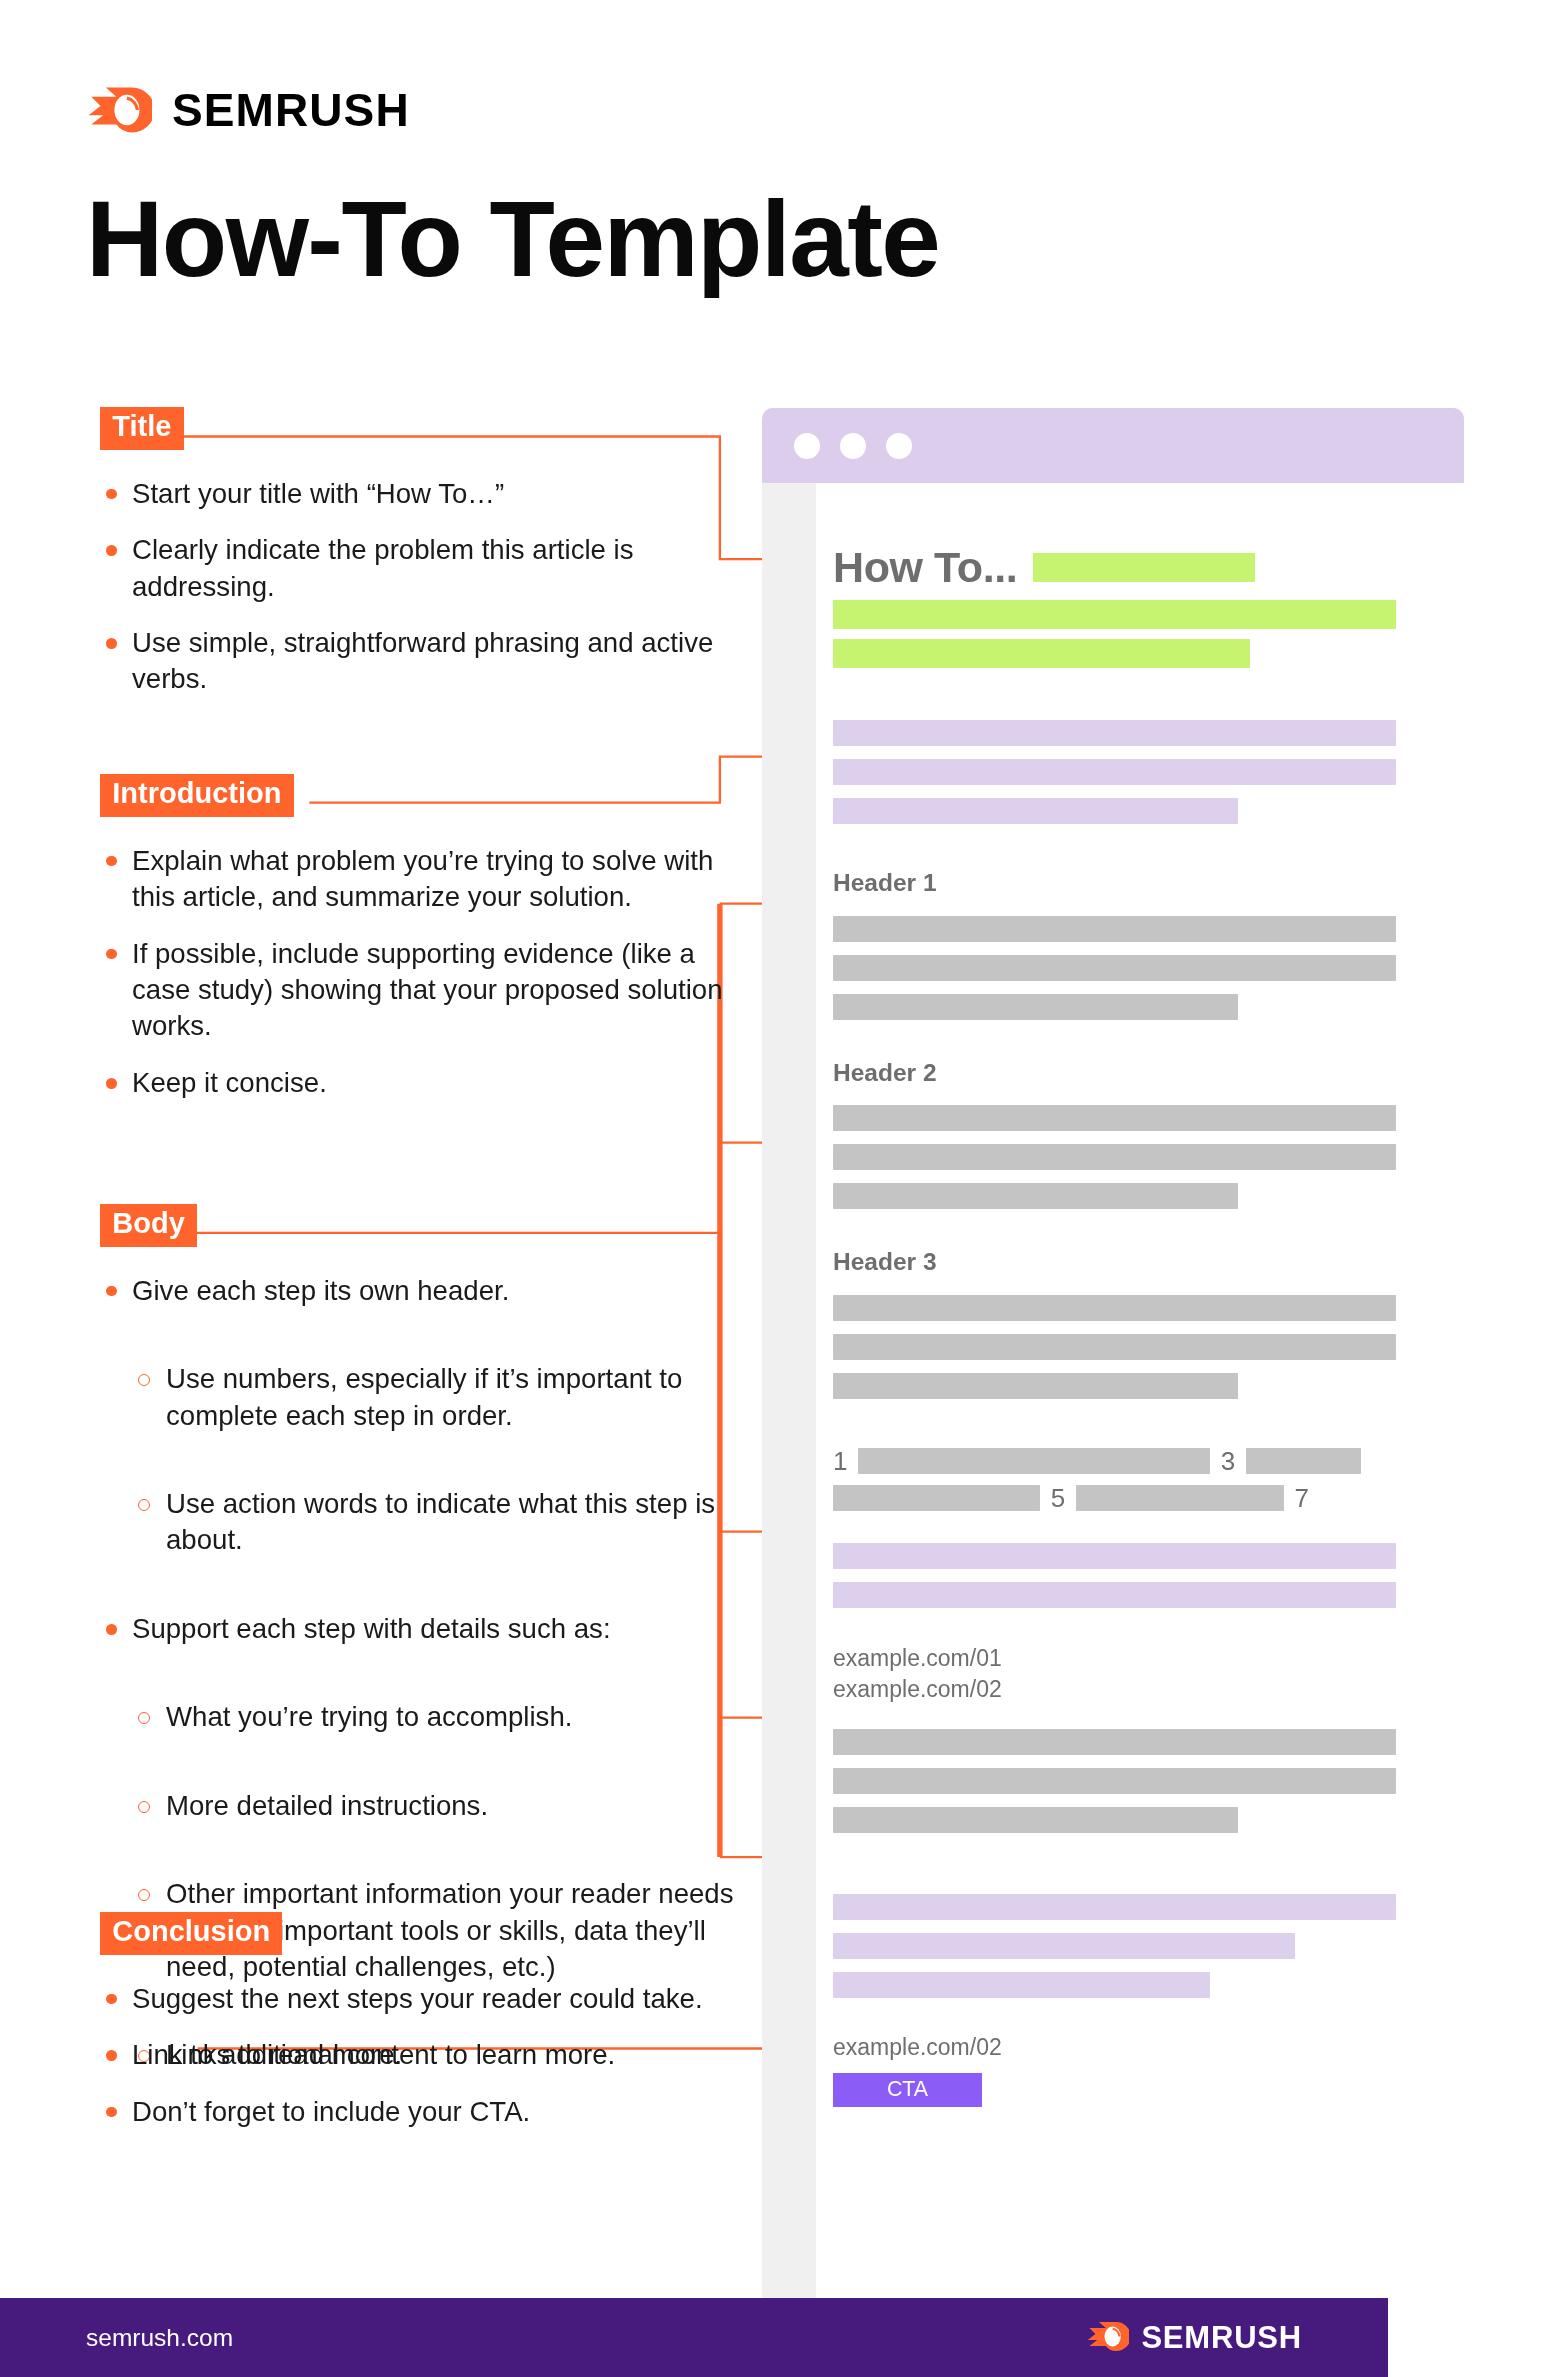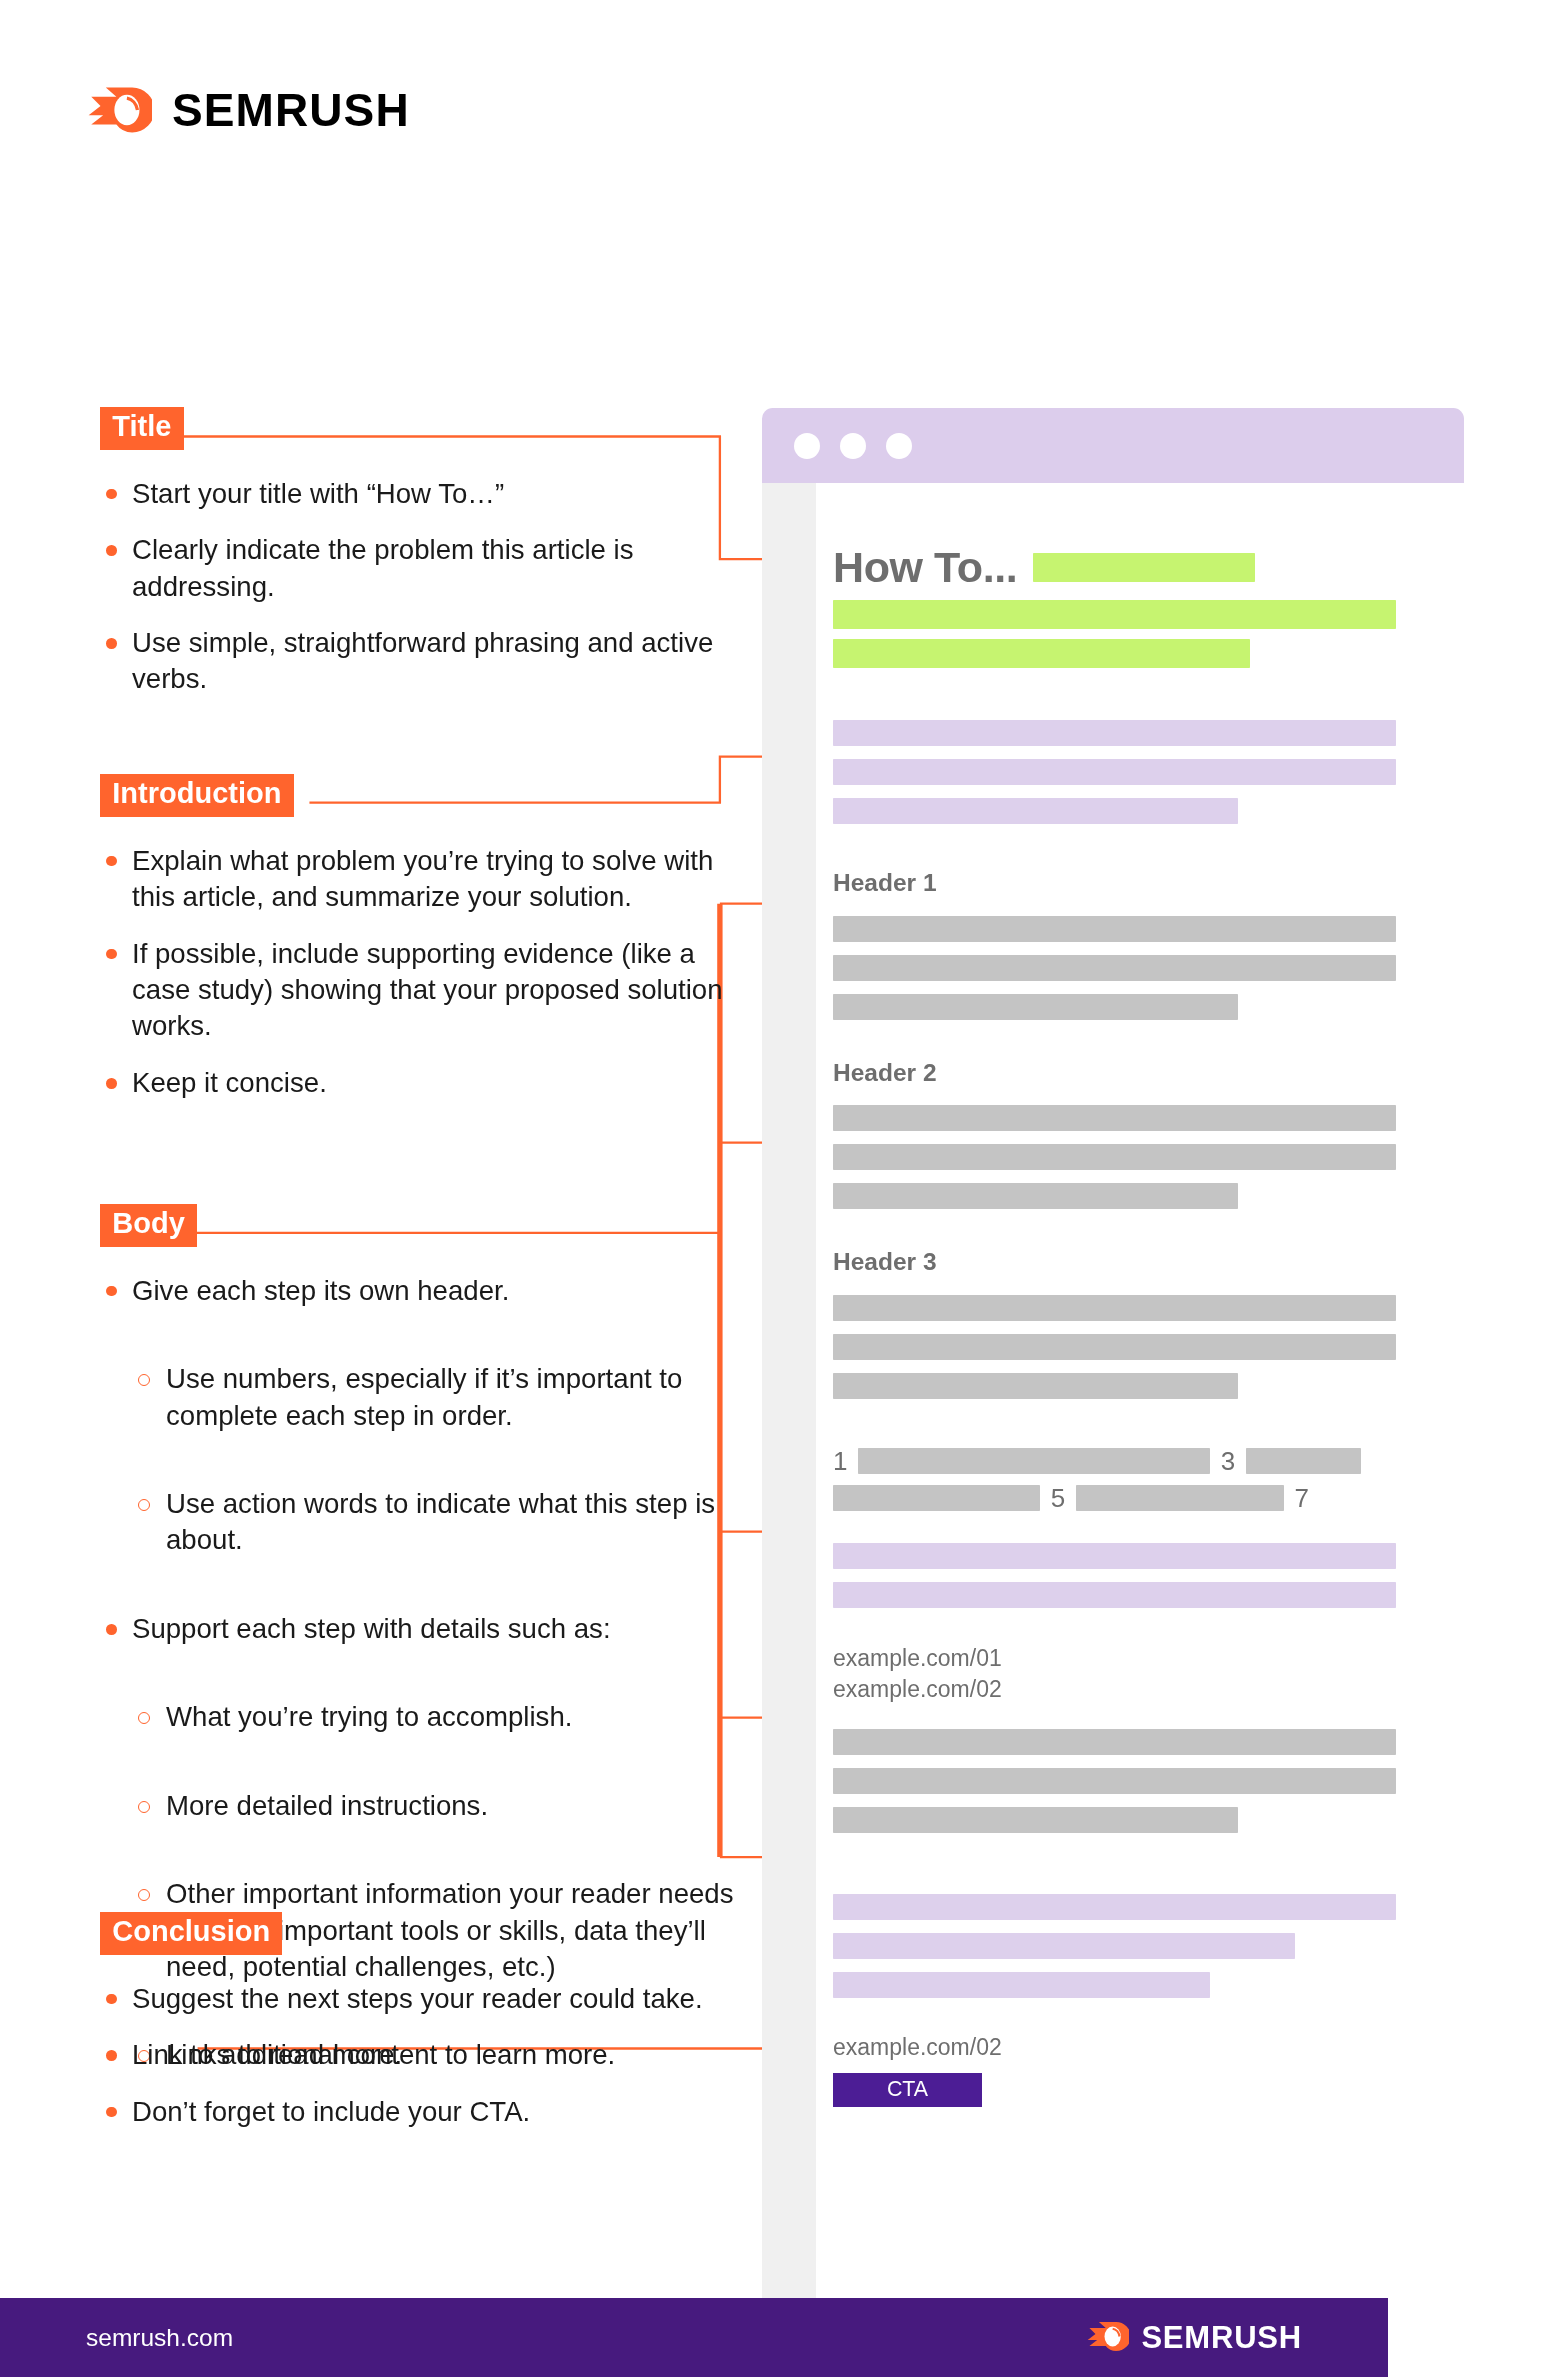--- a/index.html
+++ b/index.html
@@ -133,21 +133,21 @@
     font-size: 26px; font-weight: 400; color: #6e6e6e;
     line-height: 1;
   }
 
   .url {
     font-size: 23px; color: #6e6e6e; line-height: 1.38;
   }
 
   .cta-btn {
     width: 149px; height: 34px;
-    background: #4c1d95;
+    background: #8b5cf6;
     color: #ffffff;
     font-size: 21.4px;
     display: flex; align-items: center; justify-content: center;
   }
 
   
   .footer {
     position: absolute; left: 0; top: 2298px;
     width: 1388px; height: 80px;
     background: #471a7e;
@@ -167,20 +167,21 @@
     <span>
       <svg class="brand-mark" viewBox="0 0 100 100" xmlns="http://www.w3.org/2000/svg">
         <path d="M8 30 L46 30 L30 16 L70 16 A30 30 0 1 1 70 84 A30 30 0 0 1 46 72 L8 72 L26 58 L4 58 L22 44 L8 30 Z" fill="#ff642d"></path>
         <ellipse cx="62" cy="50" rx="19" ry="23" fill="#ffffff"></ellipse>
         <path d="M62 32 A19 23 0 0 1 78 50" fill="none" stroke="#ff642d" stroke-width="5"></path>
       </svg>
     </span>
     <span class="brand-word">SEMRUSH</span>
   </div>
 
+  <div class="main-title">How-To Template</div>
 
   <svg id="connectors" viewBox="0 0 2020 3104">
     <g stroke="#ff642d" fill="none">
 
       <path d="M198 570 L940 570 L940 730 L1032 730" stroke-width="3"></path>
 
       <path d="M404 1048 L940 1048 L940 988 L1032 988" stroke-width="3"></path>
 
       <path d="M196 1610 L940 1610" stroke-width="3"></path>
       <path d="M940 1180 L940 2425" stroke-width="7"></path>

